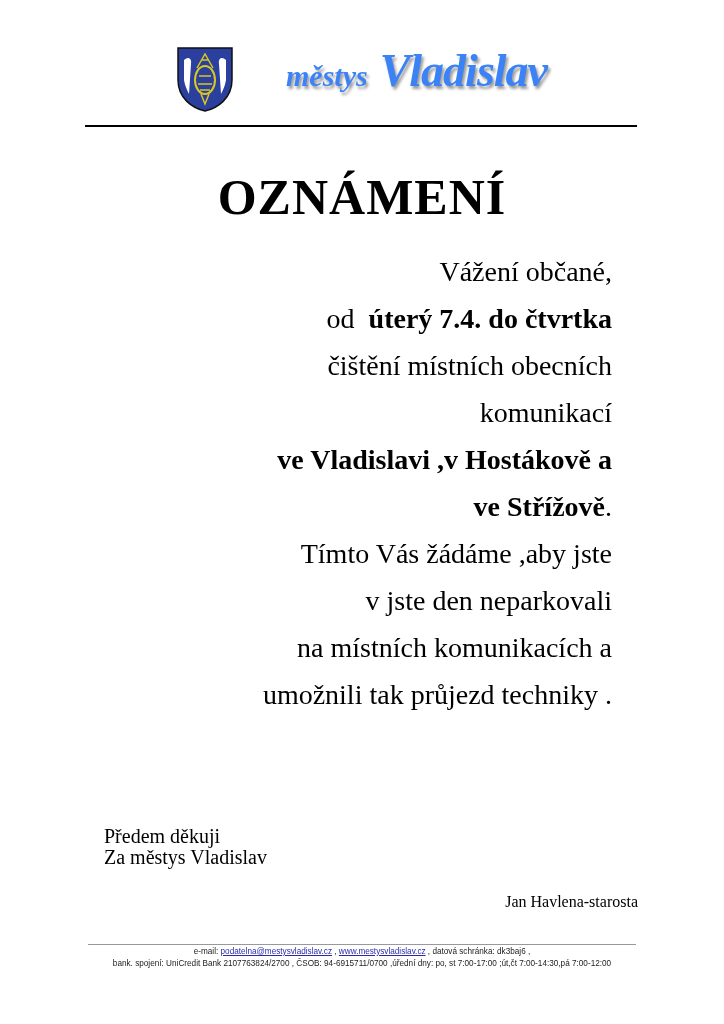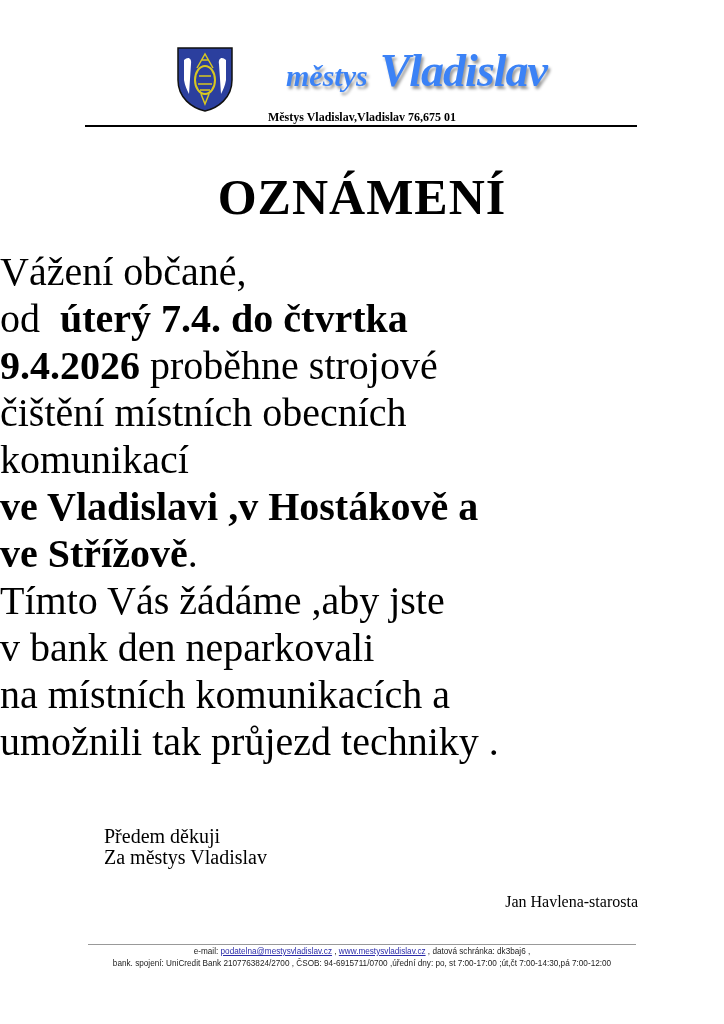--- a/index.html
+++ b/index.html
@@ -5,21 +5,21 @@
   html, body { margin: 0; padding: 0; background: #ffffff; }
   body { width: 724px; height: 1024px; position: relative; overflow: hidden; font-family: "Liberation Serif", serif; color: #000; }
   .header { position: absolute; left: 0; top: 0; width: 724px; height: 130px; }
   .crest { position: absolute; left: 176px; top: 46px; width: 58px; height: 66px; }
   .logo-text { position: absolute; left: 286px; top: 44px; font-family: "Liberation Serif", serif; font-style: italic; color: #3b82f6; text-shadow: 2px 3px 3px #999; white-space: nowrap; }
   .logo-small { font-size: 30px; font-weight: bold; }
   .logo-big { font-size: 46px; font-weight: bold; margin-left: 12px; letter-spacing: -1px; }
   .address { position: absolute; left: 0; width: 724px; top: 110px; text-align: center; font-size: 12px; font-weight: bold; }
   .header-rule { position: absolute; left: 85px; width: 552px; top: 125px; height: 0; border-top: 2px solid #000; }
   .title { position: absolute; left: 0; width: 724px; top: 168px; text-align: center; font-size: 50px; font-weight: bold; letter-spacing: 1px; }
-  .body-text { position: absolute; left: 0; width: 612px; top: 248px; text-align: left; font-size: 40px; line-height: 47px; }
+  .body-text { position: absolute; left: 0; width: 612px; top: 248px; text-align: right; font-size: 28px; line-height: 47px; }
   .body-text b { font-weight: bold; }
   .closing { position: absolute; left: 104px; top: 826px; font-size: 20px; line-height: 21px; }
   .signature { position: absolute; right: 86px; top: 893px; font-size: 16px; }
   .footer-rule { position: absolute; left: 88px; width: 548px; top: 944px; border-top: 1px solid #999; }
   .footer { position: absolute; left: 0; width: 724px; top: 946px; text-align: center; font-family: "Liberation Sans", sans-serif; font-size: 8.2px; line-height: 12px; color: #222; }
   .footer a { color: #2a2aa8; text-decoration: underline; }
 </style>
 </head>
 <body>
 
@@ -28,36 +28,34 @@
     <path d="M2 2 H56 V34 C56 52 42 62 29 65 C16 62 2 52 2 34 Z" fill="#2b3f9e" stroke="#111" stroke-width="1.5"></path>
     <path d="M8 14 C12 10 16 12 15 18 L13 48 C11 44 9 40 8 34 Z" fill="#fff"></path>
     <path d="M50 14 C46 10 42 12 43 18 L45 48 C47 44 49 40 50 34 Z" fill="#fff"></path>
     <ellipse cx="29" cy="34" rx="10" ry="14" fill="none" stroke="#d8c820" stroke-width="2"></ellipse>
     <path d="M21 22 L29 8 L37 22 M23 30 H35 M22 38 H36 M24 44 H34 M26 14 L32 14" stroke="#d8c820" stroke-width="1.5" fill="none"></path>
     <path d="M25 48 L29 58 L33 48" stroke="#d8c820" stroke-width="1.5" fill="none"></path>
   </svg>
   <div class="logo-text">
     <span class="logo-small">městys</span><span class="logo-big">Vladislav</span>
   </div>
-  <div class="address">Městys Vladislav,Vladislav 76,675 01</div>
   <div class="header-rule"></div>
 </div>
 
 <div class="title">OZNÁMENÍ</div>
 
 <div class="body-text" id="notice-body">
     <div><span style="white-space: pre;">Vážení občané,</span></div>
     <div><span style="white-space: pre;">od  </span><b style="white-space: pre;">úterý 7.4. do čtvrtka</b></div>
-    <div><b style="white-space: pre;">9.4.2026</b><span style="white-space: pre;"> proběhne strojové</span></div>
     <div><span style="white-space: pre;">čištění místních obecních</span></div>
     <div><span style="white-space: pre;">komunikací</span></div>
     <div><b style="white-space: pre;">ve Vladislavi ,v Hostákově a</b></div>
     <div><b style="white-space: pre;">ve Střížově</b><span style="white-space: pre;">.</span></div>
     <div><span style="white-space: pre;">Tímto Vás žádáme ,aby jste</span></div>
-    <div><span style="white-space: pre;">v bank den neparkovali</span></div>
+    <div><span style="white-space: pre;">v jste den neparkovali</span></div>
     <div><span style="white-space: pre;">na místních komunikacích a</span></div>
     <div><span style="white-space: pre;">umožnili tak průjezd techniky .</span></div>
   </div>
 
 <div class="closing">
   <div>Předem děkuji</div>
   <div>Za městys Vladislav</div>
 </div>
 <div class="signature">Jan Havlena-starosta</div>
 

